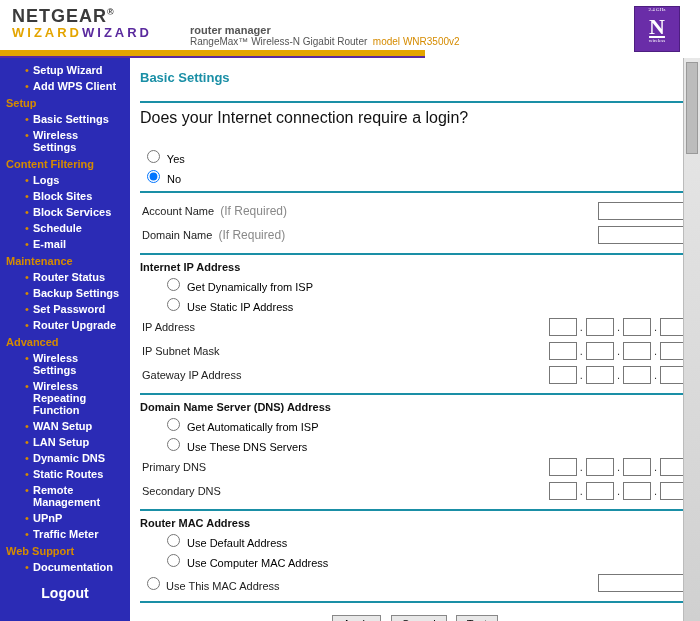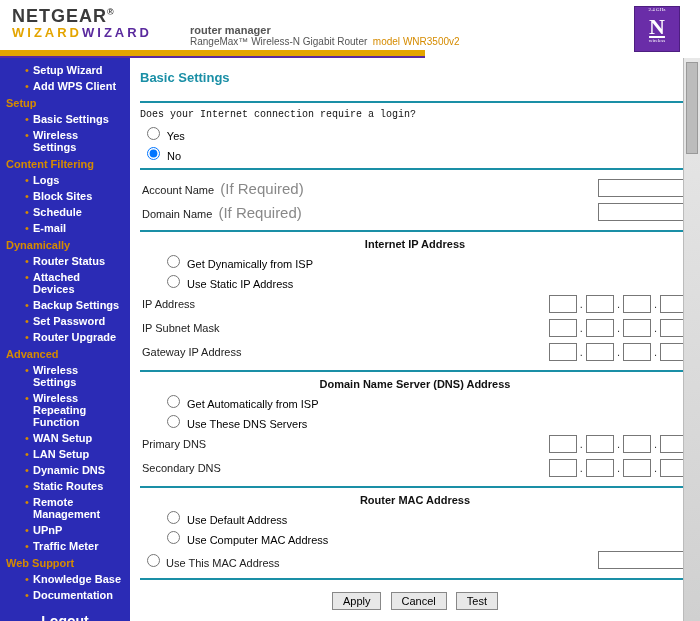--- a/index.html
+++ b/index.html
@@ -22,34 +22,34 @@
   .splitter { display:flex; height:563px; }
   .sidebar { width:130px; background:#2b2bb5; color:#fff; font-size:11px; padding-top:4px; box-sizing:border-box; position:relative;}
   .sidebar .item { padding:2px 6px 2px 12px; position:relative; cursor:pointer;margin-left:21px; }
   .sidebar .item:before { content:"•"; color:#d58b00; position:absolute; left:4px; }
   .sidebar .item span{ color:#fff; font-weight:bold;}
   .sidebar .section { padding:3px 6px 2px 6px; color:#d58b00; font-weight:bold; }
   .sidebar .logout { text-align:center; font-size:14px; font-weight:bold; color:#fff; padding:10px 0; cursor:pointer;}
   .content { flex:1; background:#fff; padding:8px 10px 10px 10px; box-sizing:border-box; overflow:auto;}
   .page-title { color:#1a8fa6; font-weight:bold; font-size:13px; margin:4px 0 16px 0;}
   hr.sep { border:none; border-top:2px solid #1a8fa6; margin:6px 0;}
-  .q { color:#111; font-size:10px; margin-bottom:4px;font-family:Liberation Mono, monospace;}
+  .q { color:#111; font-size:16px; margin-bottom:20px;}
   .radio-row { margin:2px 0 2px 2px;}
   .radio-row input{ margin-right:4px;}
   table.fields { width:100%; border-collapse:collapse; }
   table.fields td { padding:3px 2px; font-size:11px; color:#222; vertical-align:middle;}
-  .muted { color:#888; font-size:15px;}
+  .muted { color:#888; font-size:12px;}
   .indent { padding-left:20px; }
   .indent2 { padding-left:40px; color:#1a8fa6;}
   .ip-inputs input, .txt { border:1px solid #777; background:#fff; height:18px; box-sizing:border-box; font-size:11px; padding:0 2px;}
   .ip-inputs input { width:28px; text-align:center;}
   .ip-inputs .dot { padding:0 3px; color:#333;}
   .txt { width:90px;}
   .right { text-align:right; white-space:nowrap;}
-  .section-head { font-weight:bold; font-size:11px; color:#111; margin-top:3px;text-align:center;}
+  .section-head { font-weight:bold; font-size:11px; color:#111; margin-top:3px;}
   .btns { text-align:center; margin-top:12px;}
   .btns button { font-size:11px; padding:2px 10px; background:#e8e8e8; border:1px solid #888; margin:0 3px; cursor:pointer;}
   .scrollhint { position:absolute; right:0; top:58px; bottom:0; width:16px; background:linear-gradient(#e8e8e8,#d0d0d0); border-left:1px solid #bbb;}
   .scrollhint .thumb{ position:absolute; left:2px; right:2px; top:4px; height:90px; background:#bcbcbc; border:1px solid #999;}
 </style>
 </head>
 <body>
 <div class="wrap">
 
   <div class="header">
@@ -76,40 +76,39 @@
   <div class="splitter">
     <div class="sidebar" id="sidebar">
         <div class="item"><span>Setup Wizard</span></div>
         <div class="item"><span>Add WPS Client</span></div>
         <div class="section">Setup</div>
         <div class="item"><span>Basic Settings</span></div>
         <div class="item"><span>Wireless Settings</span></div>
         <div class="section">Content Filtering</div>
         <div class="item"><span>Logs</span></div>
         <div class="item"><span>Block Sites</span></div>
+        <div class="item"><span>Block Services</span></div>
         <div class="item"><span>Schedule</span></div>
         <div class="item"><span>E-mail</span></div>
-        <div class="section">Dynamically</div>
+        <div class="section">Maintenance</div>
         <div class="item"><span>Router Status</span></div>
-        <div class="item"><span>Attached Devices</span></div>
         <div class="item"><span>Backup Settings</span></div>
         <div class="item"><span>Set Password</span></div>
         <div class="item"><span>Router Upgrade</span></div>
         <div class="section">Advanced</div>
         <div class="item"><span>Wireless Settings</span></div>
         <div class="item"><span>Wireless Repeating Function</span></div>
         <div class="item"><span>WAN Setup</span></div>
         <div class="item"><span>LAN Setup</span></div>
         <div class="item"><span>Dynamic DNS</span></div>
         <div class="item"><span>Static Routes</span></div>
         <div class="item"><span>Remote Management</span></div>
         <div class="item"><span>UPnP</span></div>
         <div class="item"><span>Traffic Meter</span></div>
         <div class="section">Web Support</div>
-        <div class="item"><span>Knowledge Base</span></div>
         <div class="item"><span>Documentation</span></div>
         <div class="logout">Logout</div>
       </div>
 
     <div class="content">
       <div class="page-title">Basic Settings</div>
       <hr class="sep">
 
       <div class="q">Does your Internet connection require a login?</div>
       <div class="radio-row">

